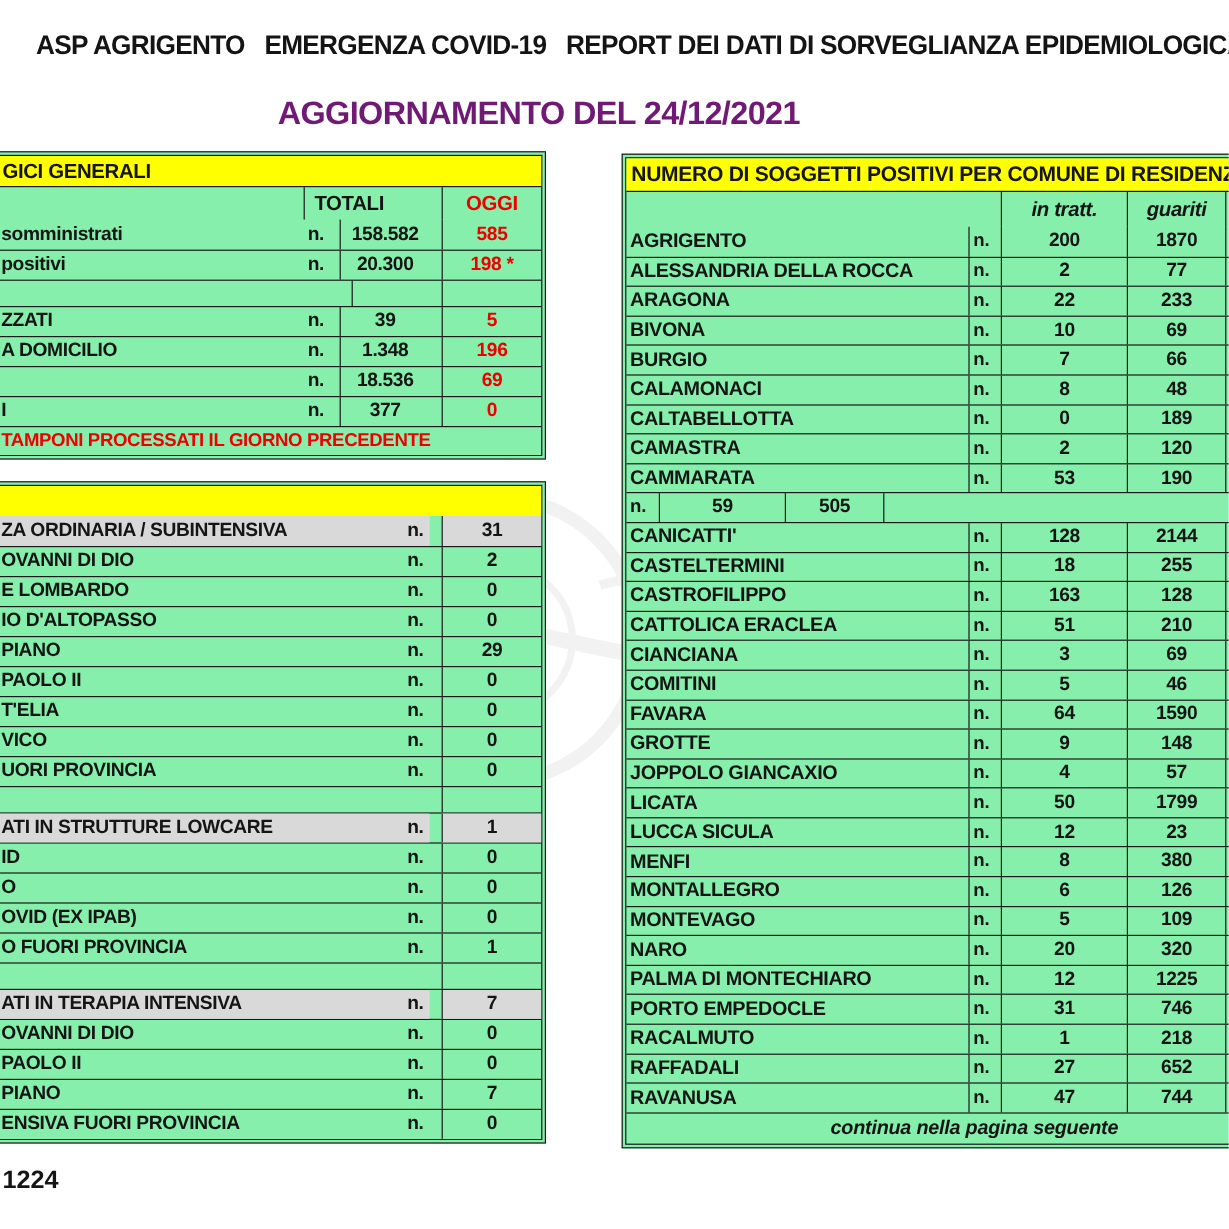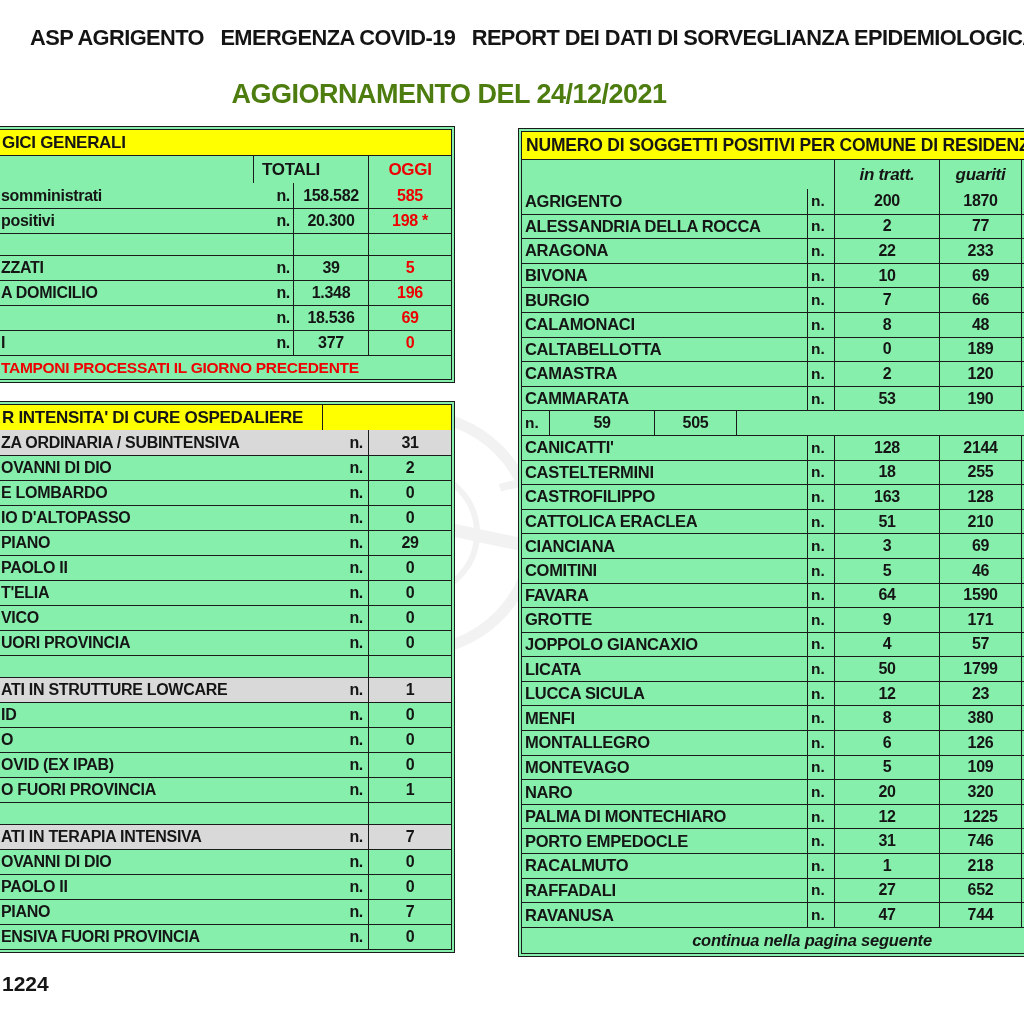--- a/index.html
+++ b/index.html
@@ -9,32 +9,32 @@
     background:#ffffff; font-family:"Liberation Sans", sans-serif;
     font-weight:700; color:#151515;
   }
   .title {
     position:absolute; top:25px; left:30px; font-size:22.5px;
     letter-spacing:-0.6px; white-space:pre; transform:scaleX(0.97);
     transform-origin:left center; color:#141414;
   }
   .subtitle {
     position:absolute; top:79px; left:0; width:898px; text-align:center;
-    font-size:27px; letter-spacing:-0.5px; color:#4d7c0f;
+    font-size:27px; letter-spacing:-0.5px; color:#701a75;
   }
   .pagenum { position:absolute; top:972px; left:2px; font-size:21px; }
 
   
   .tbl { position:absolute; background:#86efac; border:4px double #1a1a1a; }
   .row { display:flex; border-top:1px solid #1a1a1a; align-items:stretch; }
   .row:first-child { border-top:none; }
   .cell { display:flex; align-items:center; overflow:hidden;
           border-left:1px solid #1a1a1a; }
   .cell:first-child { border-left:none; }
-  .r   { height:25px; }
+  .r   { height:25px;gap:10px; }
   .r-sm{ height:22px; }
   .yellow { background:#ffff00; }
   .grayrow .cell { background:#d9d9d9; }
   .red { color:#ee0000; }
   .num { justify-content:center; font-size:16px; letter-spacing:-0.3px; }
 
   
   .t1 { left:0; top:126px; width:455px; border-left:none; }
   .t1 .lab { flex:1; justify-content:space-between; padding:0 3px 0 1px;
              font-size:16px; letter-spacing:-0.3px; }
@@ -165,21 +165,20 @@
           <div class="cell oggi num red">0</div>
         </div>
       </div>
     <div class="row foot">
       <div class="cell">TAMPONI PROCESSATI IL GIORNO PRECEDENTE</div>
     </div>
   </div>
 
   <div class="tbl t2">
     <div class="row yh yellow">
-      <div class="cell c1">R INTENSITA' DI CURE OSPEDALIERE</div>
       <div class="cell c2"></div>
     </div>
     <div id="t2-rows">
         <div class="row r grayrow">
           <div class="cell lab">
             <div class="frag">ZA ORDINARIA / SUBINTENSIVA</div>
             <div class="nmark">n.</div>
           </div>
           <div class="cell val num">31</div>
         </div>
@@ -452,21 +451,21 @@
           <div class="cell lab3">FAVARA</div>
           <div class="cell n3">n.</div>
           <div class="cell tr3 num">64</div>
           <div class="cell gu3 num">1590</div>
           <div class="cell last3"></div>
         </div>
         <div class="row t3r">
           <div class="cell lab3">GROTTE</div>
           <div class="cell n3">n.</div>
           <div class="cell tr3 num">9</div>
-          <div class="cell gu3 num">171</div>
+          <div class="cell gu3 num">148</div>
           <div class="cell last3"></div>
         </div>
         <div class="row t3r">
           <div class="cell lab3">JOPPOLO GIANCAXIO</div>
           <div class="cell n3">n.</div>
           <div class="cell tr3 num">4</div>
           <div class="cell gu3 num">57</div>
           <div class="cell last3"></div>
         </div>
         <div class="row t3r">

